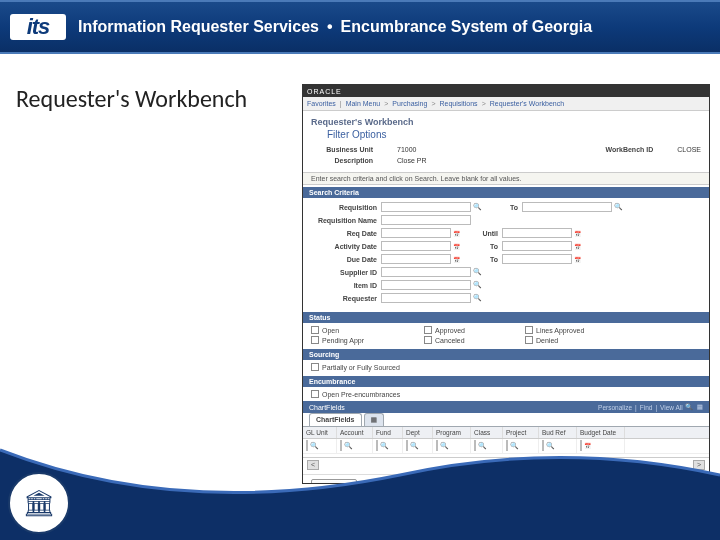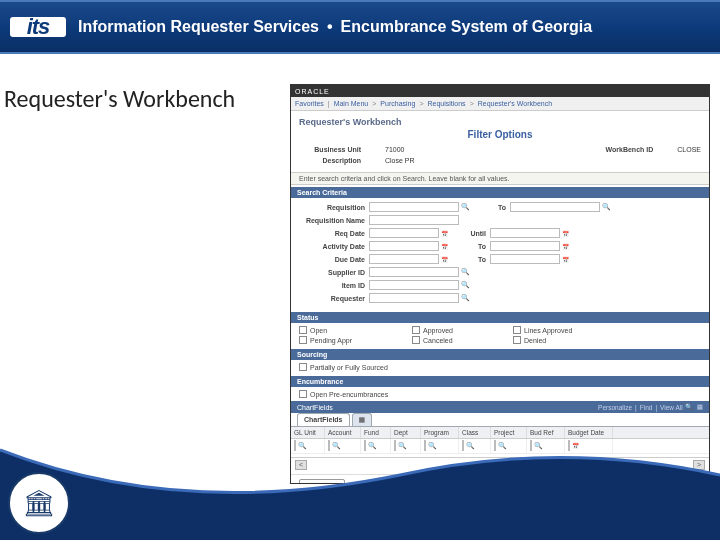--- a/index.html
+++ b/index.html
@@ -1,41 +1,41 @@
 <!DOCTYPE html>
 <html><head>
 <meta charset="utf-8">
 <style>
   * { margin: 0; padding: 0; box-sizing: border-box; }
   body { font-family: Arial, sans-serif; width: 720px; height: 540px; overflow: hidden; background: #fff; position: relative; }
 
   
   .header-banner { height: 54px; background: linear-gradient(to bottom, #1a4a8a 0%, #0d3a7a 50%, #0a2f66 100%); display: flex; align-items: center; padding: 0 10px; border-top: 2px solid #4a7ab8; border-bottom: 2px solid #4a7ab8; }
-  .logo-box { background: #fff; width: 56px; height: 20px; display: flex; align-items: center; justify-content: center; border-radius: 3px; margin-right: 12px; }
+  .logo-box { background: #fff; width: 56px; height: 26px; display: flex; align-items: center; justify-content: center; border-radius: 3px; margin-right: 12px; }
   .logo-text { color: #0d3a7a; font-weight: bold; font-size: 22px; font-style: italic; letter-spacing: -1px; }
   .header-title { color: #fff; font-size: 16px; font-weight: bold; }
   .header-dot { margin: 0 8px; }
 
   
-  .slide-body { display: flex; padding: 30px 10px 10px 4px; gap: 16px; }
+  .slide-body { display: flex; padding: 30px 10px 10px 16px; gap: 16px; }
   .left-col { width: 270px; flex-shrink: 0; }
   .slide-heading { font-size: 24px; font-family: Calibri, Arial, sans-serif; color: #222; margin-bottom: 8px; }
   .bullet { font-size: 14px; font-family: Calibri, Arial, sans-serif; color: #222; padding-left: 24px; position: relative; font-weight: bold; line-height: 1.3; }
   .bullet::before { content: "–"; position: absolute; left: 8px; }
 
   
   .app-shot { flex: 1; border: 1px solid #333; background: #fff; font-size: 7.5px; color: #333; height: 400px; overflow: hidden; }
   .app-bar { background: #333; color: #fff; height: 12px; display: flex; align-items: center; padding: 0 4px; font-size: 7px; letter-spacing: 1px; }
   .breadcrumb { height: 14px; background: #f0f0f0; border-bottom: 1px solid #ccc; display: flex; align-items: center; padding: 0 4px; gap: 4px; font-size: 7px; color: #555; }
   .breadcrumb span { color: #3a5fa0; }
   .breadcrumb .sep { color: #888; }
 
   .page-title-area { padding: 6px 8px 2px; }
   .page-title { color: #5a6a8a; font-size: 9px; font-weight: bold; }
-  .filter-options { color: #3a5fa0; font-size: 10px; font-weight: bold; margin: 2px 8px 4px; text-align: center; }
+  .filter-options { color: #3a5fa0; font-size: 10px; font-weight: normal; margin: 2px 16px 4px; }
 
   .ident-row { display: flex; gap: 24px; padding: 2px 0; align-items: center; }
   .ident-lbl { font-size: 7px; color: #444; font-weight: bold; width: 62px; text-align: right; }
   .ident-val { font-size: 7px; color: #333; }
 
   .hint { background: #f5f5f0; border-top: 1px solid #ccc; border-bottom: 1px solid #ccc; padding: 2px 8px; font-size: 7px; color: #555; margin-top: 4px; }
 
   .section-bar { background: #4a6a9a; color: #fff; font-size: 7px; font-weight: bold; padding: 2px 6px; margin-top: 2px; }
 
   .form-area { padding: 4px 8px; }

